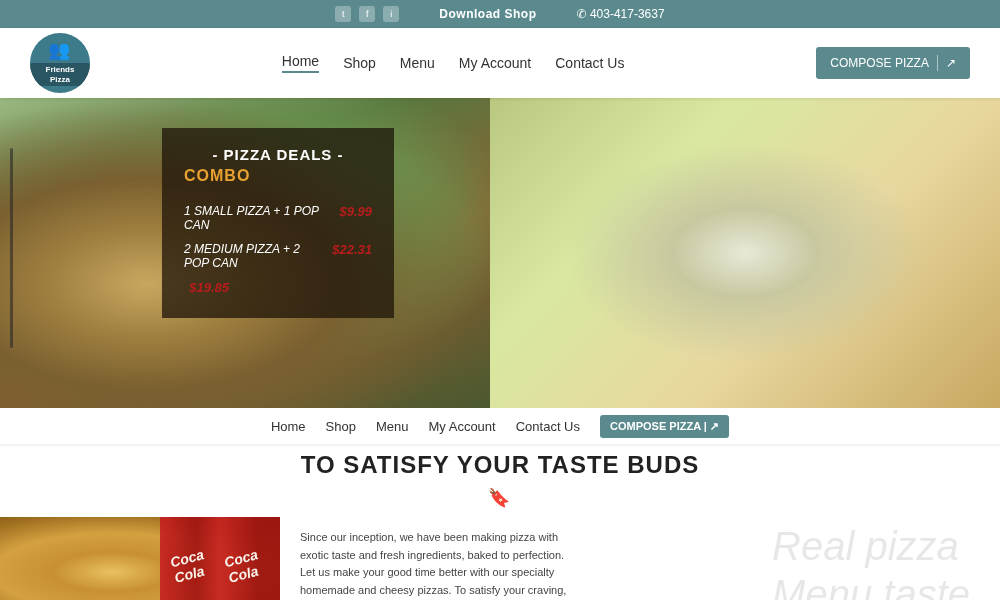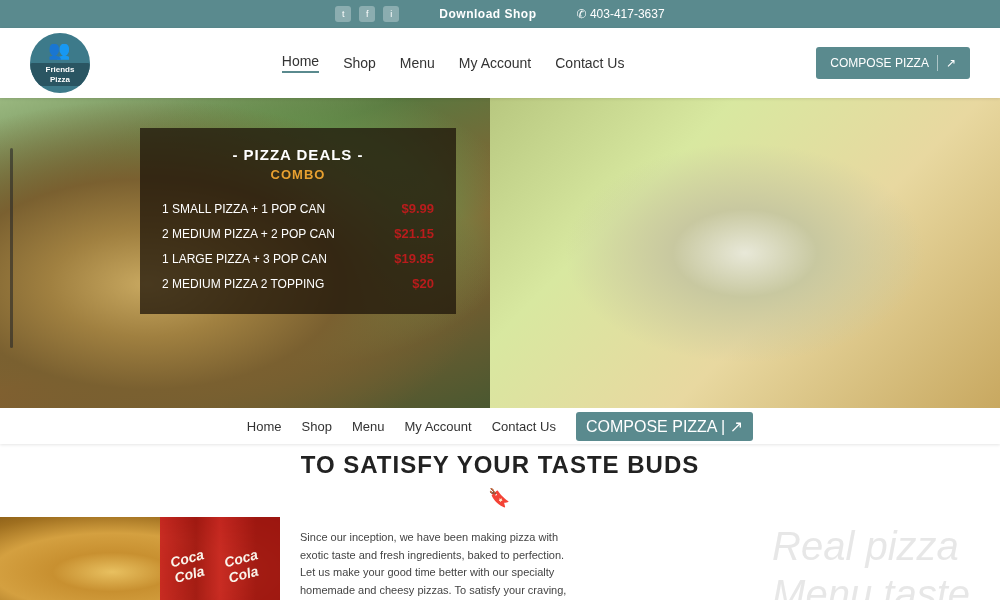--- a/index.html
+++ b/index.html
@@ -121,50 +121,50 @@
     .salad-plate-bg {
       width: 100%; height: 100%;
       background: radial-gradient(ellipse at 50% 50%, #e8e8d8 0%, #c8c8a0 20%, transparent 50%),
                   linear-gradient(135deg, #b8c880 0%, #d8e8a0 30%, #e8d8a0 60%, #c8a860 100%);
       position: absolute; top: 0; left: 0; right: 0; bottom: 0;
     }
 
     
     .pizza-deals {
       position: absolute;
-      left: 140px;
+      left: 162px;
       top: 30px;
-      width: 316px;
+      width: 232px;
       background: rgba(30, 20, 10, 0.75);
       padding: 18px 22px;
       z-index: 5;
     }
     .deals-title {
       text-align: center;
       color: white;
       font-size: 15px;
       font-weight: bold;
       letter-spacing: 1px;
       margin-bottom: 4px;
     }
     .deals-subtitle {
-      text-align: center;
+      text-align: left;
       color: #e8a030;
-      font-size: 13px;
+      font-size: 16px;
       font-weight: bold;
       margin-bottom: 14px;
       letter-spacing: 1px;
     }
     .deal-row {
       display: flex;
       justify-content: space-between;
-      align-items: center;
       padding: 5px 0;
       color: white;
       font-size: 12px;
+      font-style: italic;
     }
     .deal-row .deal-name { flex: 1; }
     .deal-row .deal-price { font-weight: bold; color: #b91c1c; font-size: 13px; min-width: 45px; text-align: right; }
 
     
     .bottom-section {
       background: white;
       height: 192px;
       position: relative;
       overflow: hidden;
@@ -262,23 +262,24 @@
       z-index: 20;
     }
     .second-nav a {
       text-decoration: none; color: #333; font-size: 13px; cursor: pointer;
     }
     .second-compose-btn {
       background: #5a8a8e;
       color: white;
       border: none;
       padding: 5px 10px;
-      font-size: 16px;
+      font-size: 11px;
       cursor: pointer;
       border-radius: 3px;
+      font-weight: bold;
     }
   </style>
 </head>
 <body>
 
 <div class="top-bar">
   <div class="top-bar-left">
     <div class="top-bar-social">
       <span class="social-icon">t</span>
       <span class="social-icon">f</span>
@@ -326,29 +327,24 @@
   <div class="pizza-deals">
     <div class="deals-title">- PIZZA DEALS -</div>
     <div class="deals-subtitle">COMBO</div>
 
     <div class="deal-row">
       <span class="deal-name">1 SMALL PIZZA + 1 POP CAN</span>
       <span class="deal-price">$9.99</span>
     </div>
     <div class="deal-row">
       <span class="deal-name">2 MEDIUM PIZZA + 2 POP CAN</span>
-      <span class="deal-price">$21.15</span>
+      <span class="deal-price">$22.31</span>
     </div>
     <div class="deal-row">
-      <span class="deal-name">1 LARGE PIZZA + 3 POP CAN</span>
       <span class="deal-price">$19.85</span>
-    </div>
-    <div class="deal-row">
-      <span class="deal-name">2 MEDIUM PIZZA 2 TOPPING</span>
-      <span class="deal-price">$20</span>
     </div>
   </div>
 </div>
 
 <div class="bottom-section">
   <div class="bottom-content">
     <div class="brand-script">Friends Pizza</div>
     <div class="tagline">TO SATISFY YOUR TASTE BUDS</div>
     <div class="bookmark-icon">🔖</div>
   </div>

